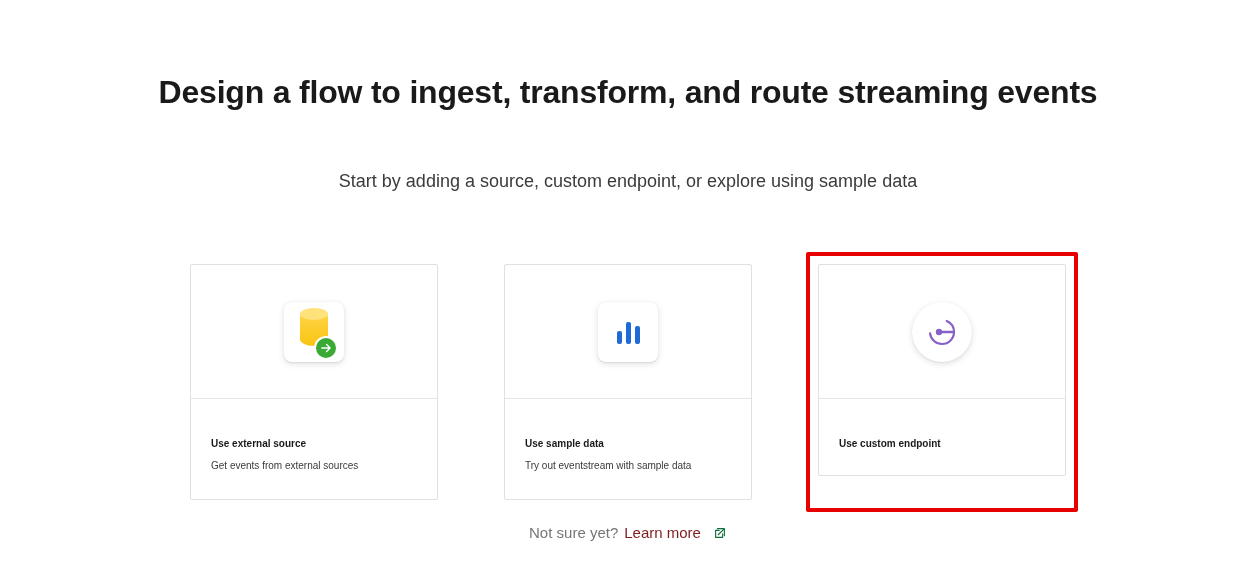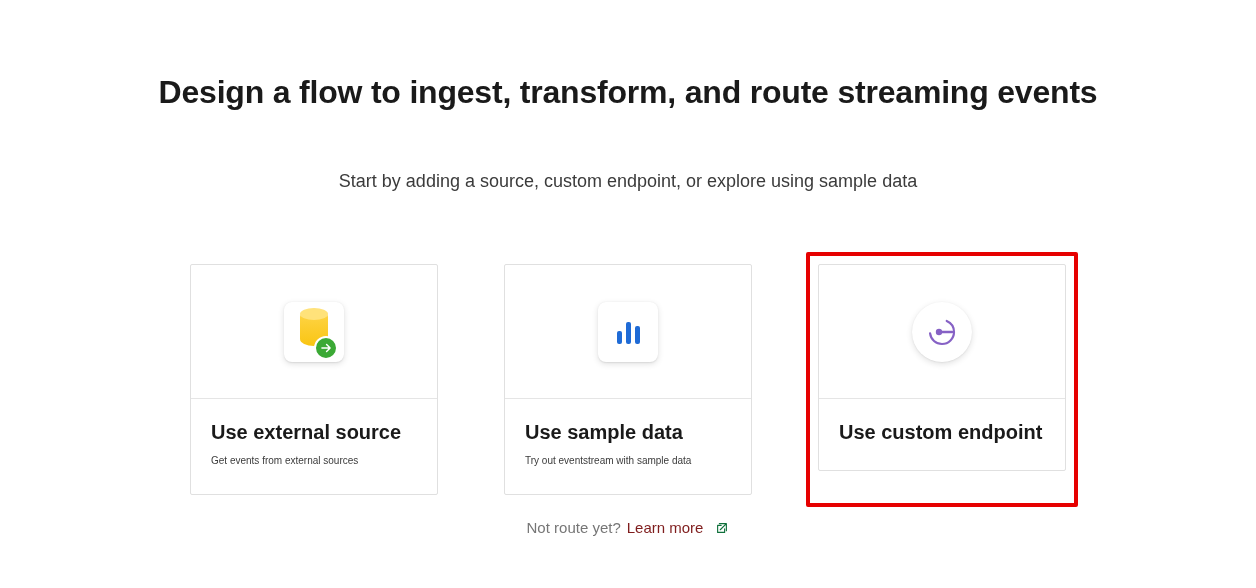--- a/index.html
+++ b/index.html
@@ -72,23 +72,24 @@
       justify-content: center;
       position: relative;
     }
     .icon-tile.round {
       border-radius: 50%;
     }
     .card-body {
       padding: 22px 20px 26px 20px;
     }
     .card-title {
-      font-size: 20px;
+      font-size: 10px;
       font-weight: 600;
       color: #1a1a1a;
+      margin-top: 17px;
     }
     .card-desc {
       font-size: 10px;
       color: #3b3b3b;
       margin-top: 10px;
       line-height: 1.4;
     }
     .footer {
       margin-top: 12px;
       font-size: 15px;
@@ -201,21 +202,21 @@
         </div>
         <div class="card-body">
           <div class="card-title">Use custom endpoint</div>
         </div>
       </div>
     </div>
 
   </div>
 
   <div class="footer">
-    <span>Not route yet?</span>
+    <span>Not sure yet?</span>
     <a class="link">
       <span>Learn more</span>
       <svg viewBox="0 0 16 16">
         <path d="M5 3h8v8M13 3L6 10" stroke="#0f703b" stroke-width="1.3" fill="none" stroke-linecap="round" stroke-linejoin="round"></path>
         <path d="M11 9v4H3V5h4" stroke="#0f703b" stroke-width="1.3" fill="none" stroke-linecap="round" stroke-linejoin="round"></path>
       </svg>
     </a>
   </div>
 </div>
 

